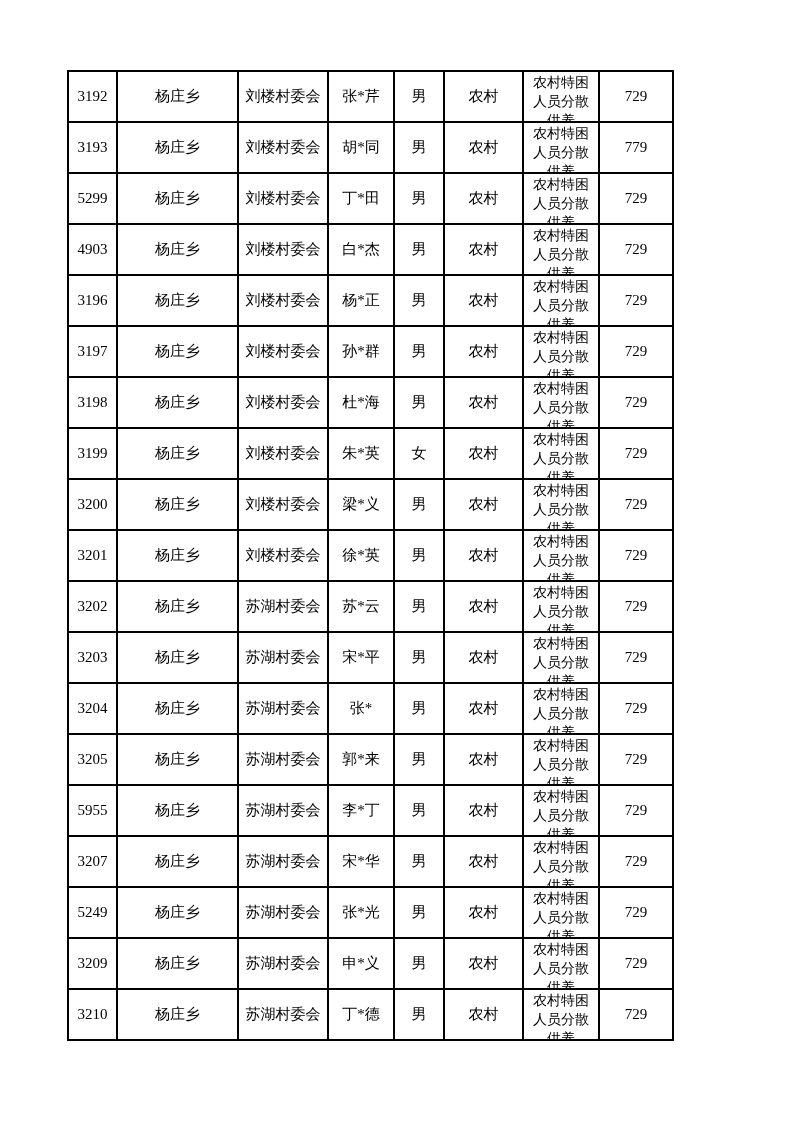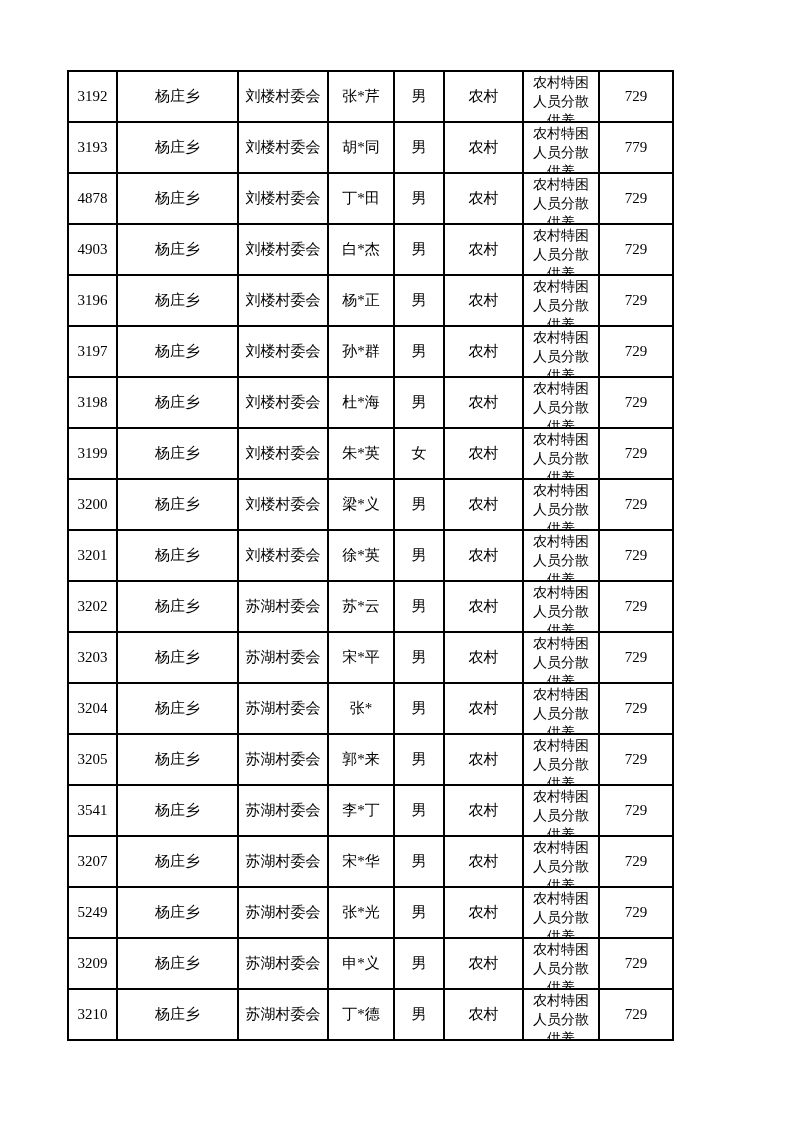--- a/index.html
+++ b/index.html
@@ -93,21 +93,21 @@
     <td class="c-name">胡*同</td>
     <td class="c-gender">男</td>
     <td class="c-area">农村</td>
     <td class="c-category">
       <div class="cat-inner">农村特困人员分散供养</div>
     </td>
     <td class="c-amount">779</td>
   </tr>
 
   <tr>
-    <td class="c-seq">4878</td>
+    <td class="c-seq">5299</td>
     <td class="c-township">杨庄乡</td>
     <td class="c-village">刘楼村委会</td>
     <td class="c-name">丁*田</td>
     <td class="c-gender">男</td>
     <td class="c-area">农村</td>
     <td class="c-category">
       <div class="cat-inner">农村特困人员分散供养</div>
     </td>
     <td class="c-amount">729</td>
   </tr>
@@ -249,21 +249,21 @@
     <td class="c-name">郭*来</td>
     <td class="c-gender">男</td>
     <td class="c-area">农村</td>
     <td class="c-category">
       <div class="cat-inner">农村特困人员分散供养</div>
     </td>
     <td class="c-amount">729</td>
   </tr>
 
   <tr>
-    <td class="c-seq">3541</td>
+    <td class="c-seq">5955</td>
     <td class="c-township">杨庄乡</td>
     <td class="c-village">苏湖村委会</td>
     <td class="c-name">李*丁</td>
     <td class="c-gender">男</td>
     <td class="c-area">农村</td>
     <td class="c-category">
       <div class="cat-inner">农村特困人员分散供养</div>
     </td>
     <td class="c-amount">729</td>
   </tr>

